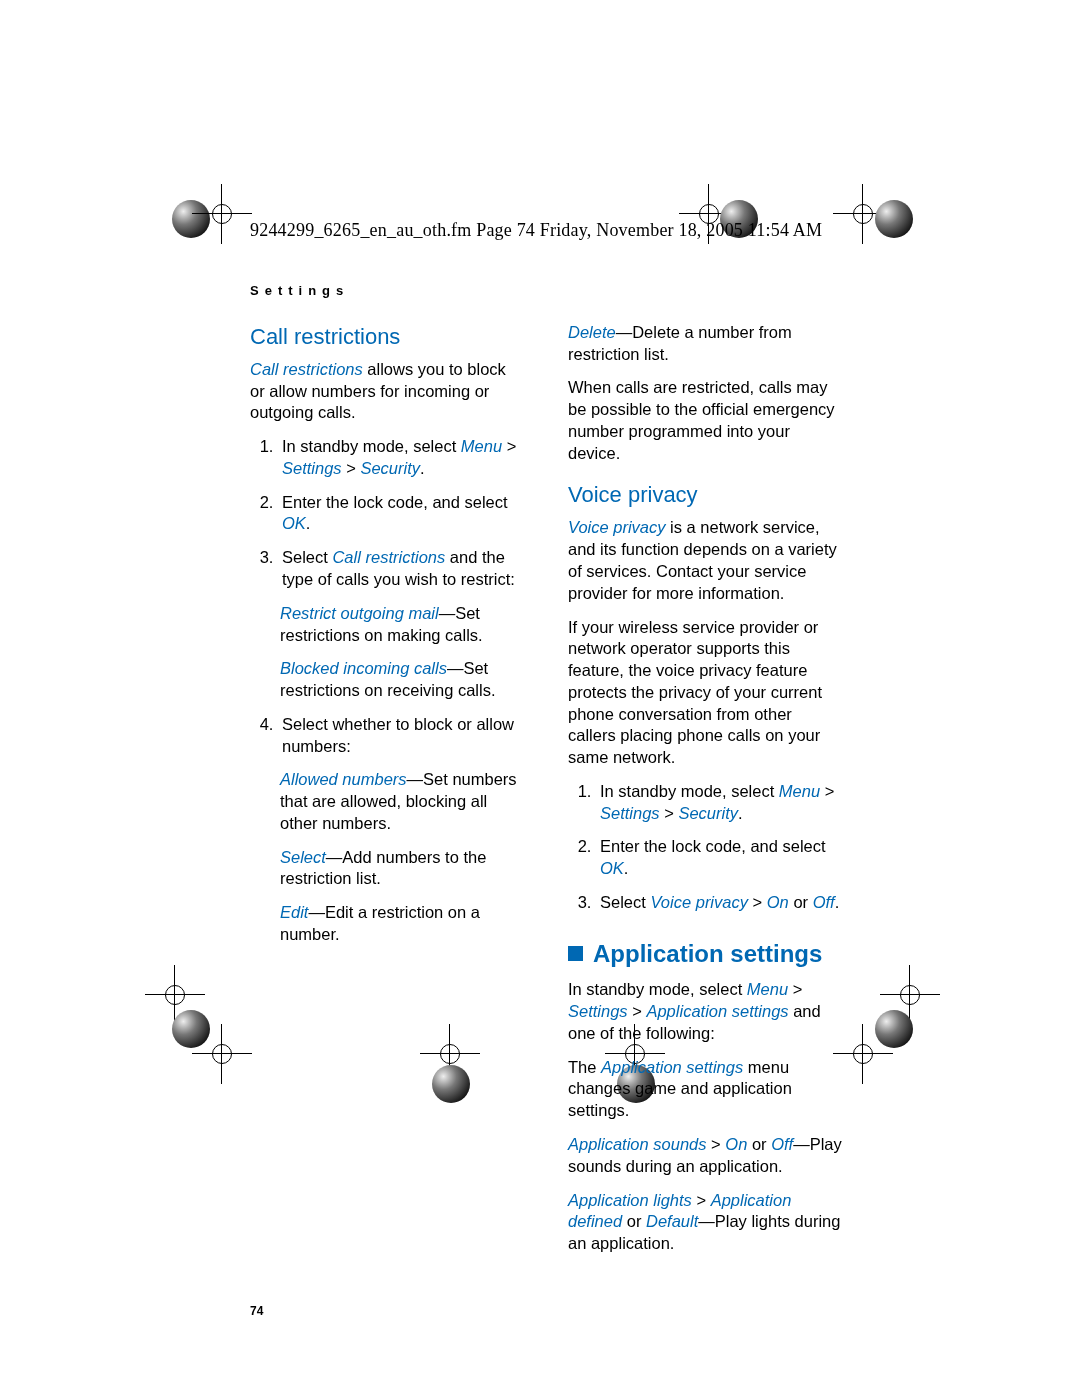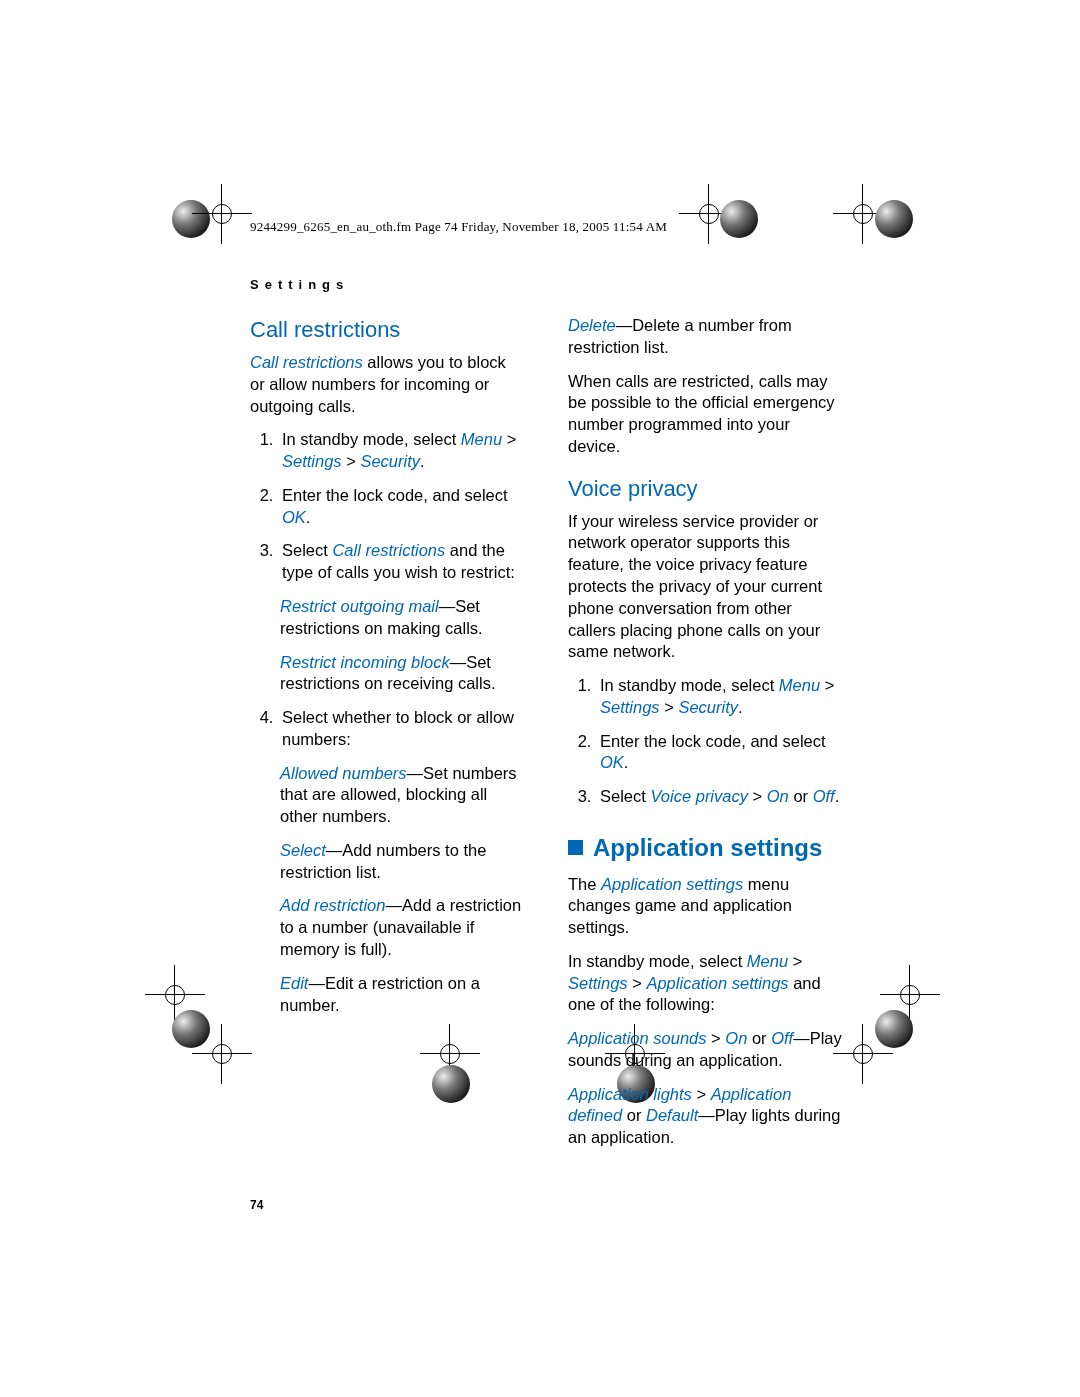--- a/index.html
+++ b/index.html
@@ -14,21 +14,21 @@
     color: #000;
     position: relative;
   }
   .page {
     position: absolute;
     left: 250px;
     top: 218px;
     width: 592px;
   }
   .header-line {
-    font-size: 13px;
+    font-size: 18px;
     font-family: "Times New Roman", serif;
     margin-bottom: 40px;
     letter-spacing: 0.2px;
   }
   .section-label {
     font-size: 13px;
     font-weight: bold;
     letter-spacing: 6px;
     margin-bottom: 22px;
   }
@@ -171,44 +171,44 @@
 
     <div class="col">
       <h2 class="h-blue">Call restrictions</h2>
       <p><span class="blue it">Call restrictions</span><span> allows you to block or allow numbers for incoming or outgoing calls.</span></p>
       <ol>
         <li><span>In standby mode, select </span><span class="blue it">Menu</span><span> &gt; </span><span class="blue it">Settings</span><span> &gt; </span><span class="blue it">Security</span><span>.</span></li>
         <li><span>Enter the lock code, and select </span><span class="blue it">OK</span><span>.</span></li>
         <li><span>Select </span><span class="blue it">Call restrictions</span><span> and the type of calls you wish to restrict:</span></li>
       </ol>
       <p class="indent"><span class="blue it">Restrict outgoing mail</span><span>—Set restrictions on making calls.</span></p>
-      <p class="indent"><span class="blue it">Restrict incoming block</span><span>—Set restrictions on receiving calls.</span></p>
+      <p class="indent"><span class="blue it">Blocked incoming calls</span><span>—Set restrictions on receiving calls.</span></p>
       <ol start="4">
         <li>Select whether to block or allow numbers:</li>
       </ol>
       <p class="indent"><span class="blue it">Allowed numbers</span><span>—Set numbers that are allowed, blocking all other numbers.</span></p>
       <p class="indent"><span class="blue it">Select</span><span>—Add numbers to the restriction list.</span></p>
-      <p class="indent"><span class="blue it">Add restriction</span><span>—Add a restriction to a number (unavailable if memory is full).</span></p>
       <p class="indent"><span class="blue it">Edit</span><span>—Edit a restriction on a number.</span></p>
     </div>
 
     <div class="col">
       <p class="indent" style="margin-left:0;"><span class="blue it">Delete</span><span>—Delete a number from restriction list.</span></p>
       <p>When calls are restricted, calls may be possible to the official emergency number programmed into your device.</p>
 
       <h2 class="h-blue" style="margin-top:16px;">Voice privacy</h2>
+      <p><span class="blue it">Voice privacy</span><span> is a network service, and its function depends on a variety of services. Contact your service provider for more information.</span></p>
       <p>If your wireless service provider or network operator supports this feature, the voice privacy feature protects the privacy of your current phone conversation from other callers placing phone calls on your same network.</p>
       <ol>
         <li><span>In standby mode, select </span><span class="blue it">Menu</span><span> &gt; </span><span class="blue it">Settings</span><span> &gt; </span><span class="blue it">Security</span><span>.</span></li>
         <li><span>Enter the lock code, and select </span><span class="blue it">OK</span><span>.</span></li>
         <li><span>Select </span><span class="blue it">Voice privacy</span><span> &gt; </span><span class="blue it">On</span><span> or </span><span class="blue it">Off</span><span>.</span></li>
       </ol>
 
       <h1 class="h-bullet"><span class="sq"></span><span>Application settings</span></h1>
+      <p><span>In standby mode, select </span><span class="blue it">Menu</span><span> &gt; </span><span class="blue it">Settings</span><span> &gt; </span><span class="blue it">Application settings</span><span> and one of the following:</span></p>
       <p><span>The </span><span class="blue it">Application settings</span><span> menu changes game and application settings.</span></p>
-      <p><span>In standby mode, select </span><span class="blue it">Menu</span><span> &gt; </span><span class="blue it">Settings</span><span> &gt; </span><span class="blue it">Application settings</span><span> and one of the following:</span></p>
       <p><span class="blue it">Application sounds</span><span> &gt; </span><span class="blue it">On</span><span> or </span><span class="blue it">Off</span><span>—Play sounds during an application.</span></p>
       <p><span class="blue it">Application lights</span><span> &gt; </span><span class="blue it">Application defined</span><span> or </span><span class="blue it">Default</span><span>—Play lights during an application.</span></p>
     </div>
   </div>
 
   <div class="pnum">74</div>
 </div>
 
 </body></html>

